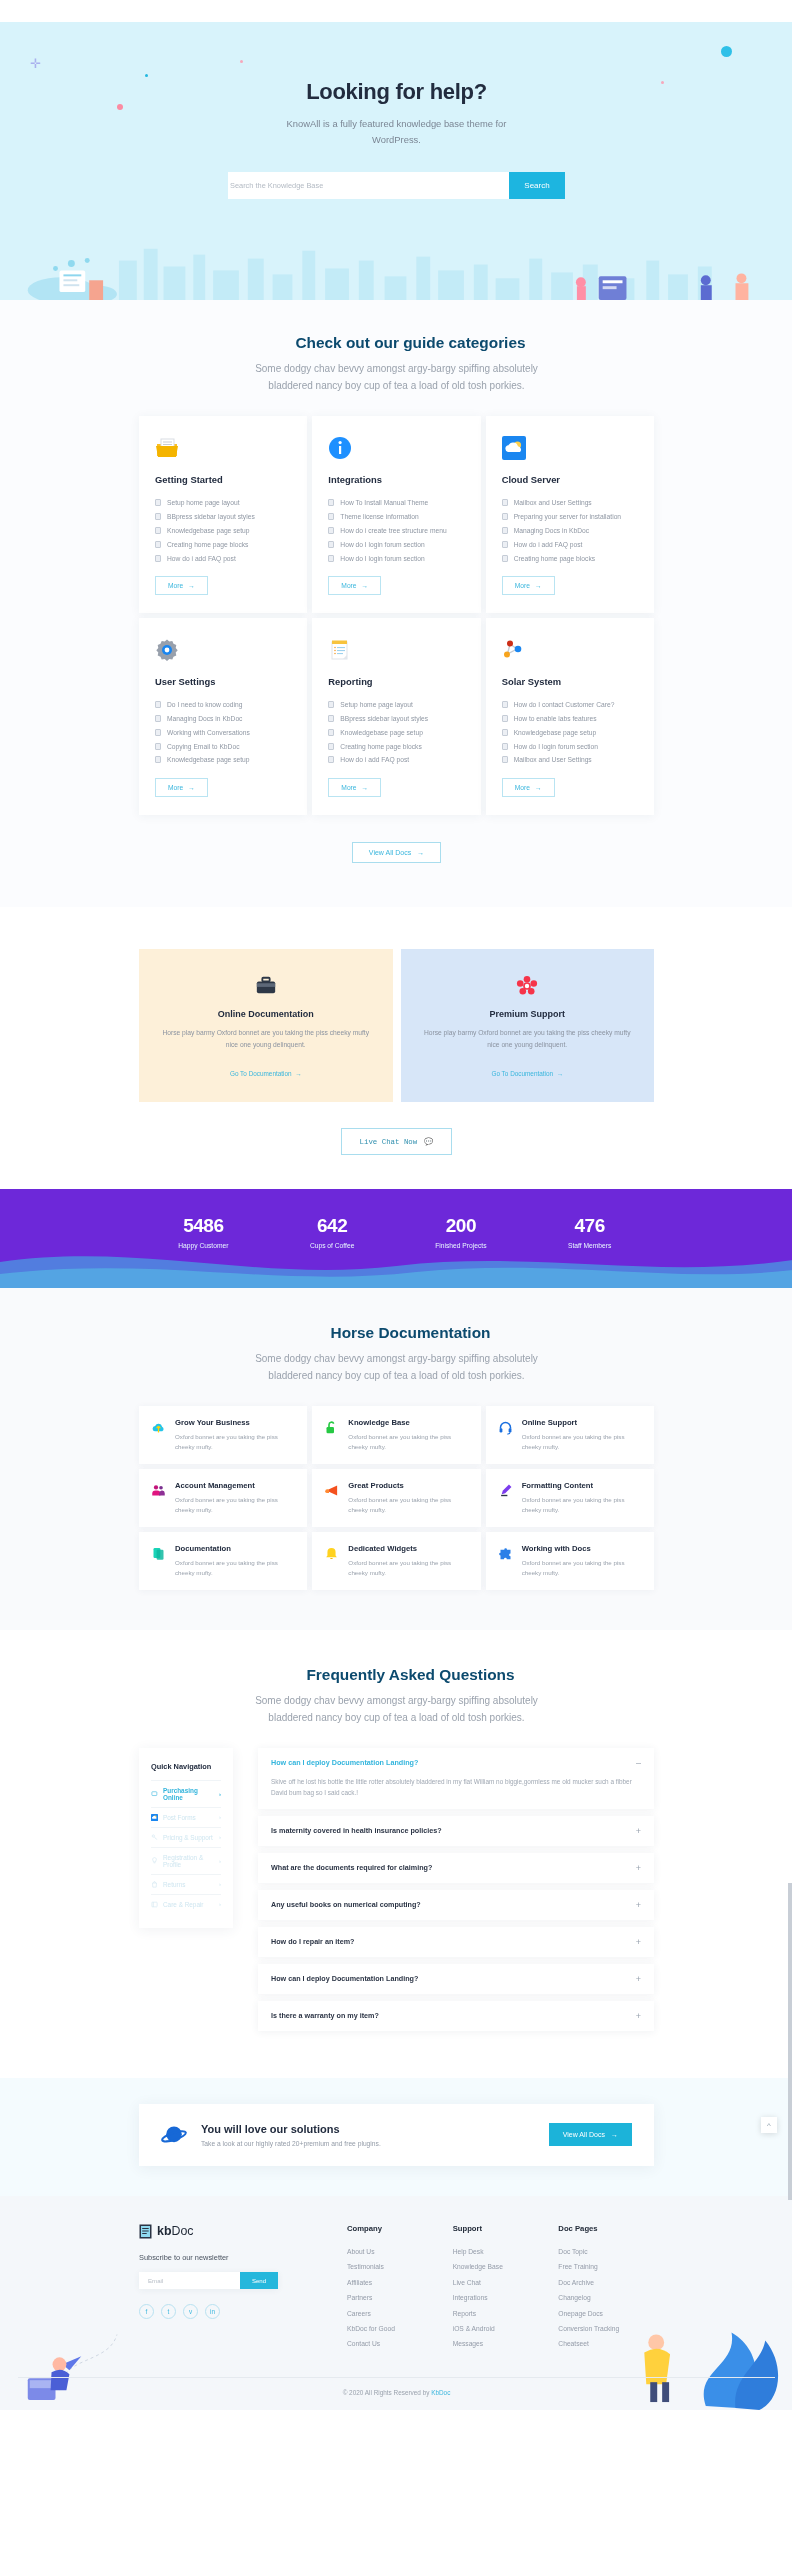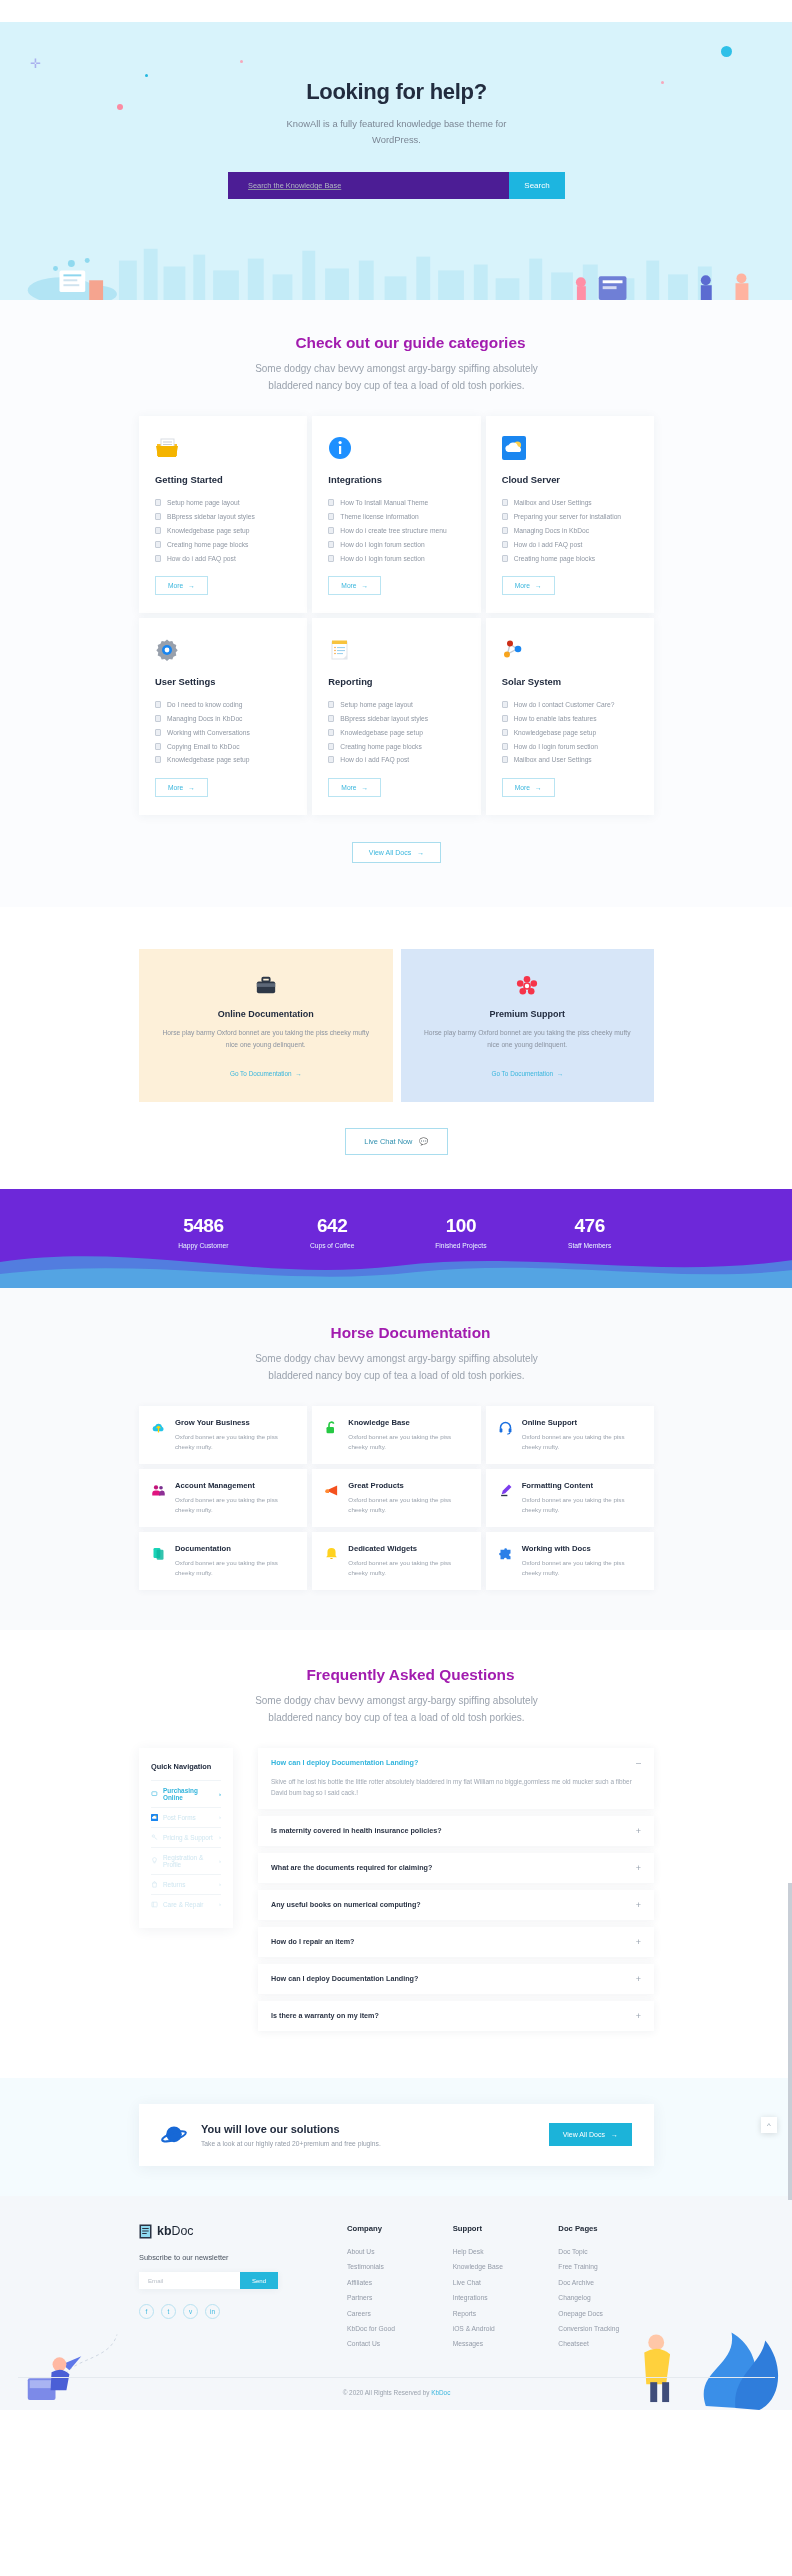--- a/index.html
+++ b/index.html
@@ -15,41 +15,41 @@
   
   .topbar { height:22px; background:#fff; }
   .hero {
     position:relative; background:#d8f3fb; height:278px; overflow:hidden;
   }
   .hero-inner { position:relative; z-index:5; padding-top:57px; text-align:center; }
   .hero h1 { font-size:22px; font-weight:bold; color:#222c3f; letter-spacing:-0.3px; }
   .hero p { margin-top:11px; font-size:9.4px; color:#7b8694; line-height:1.65; }
   .searchbar { margin:25px auto 0; width:337px; display:flex; height:27px; }
   .searchbar input {
-    flex:1; border:none; outline:none; background:#4c1d95; font-size:7.4px;
-    padding-left:20px; color:#8a93a0; font-family:"Liberation Sans",sans-serif;text-decoration:underline;
+    flex:1; border:none; outline:none; background:#ffffff; font-size:7.4px;
+    padding-left:2px; color:#8a93a0; font-family:"Liberation Sans",sans-serif;
   }
   .searchbar input::placeholder{ color:#b3bac3; }
   .searchbar button {
     width:56px; background:#1db5e0; color:#fff; border:none; font-size:8px;
     cursor:pointer; font-family:"Liberation Sans",sans-serif;
   }
   .dot { position:absolute; border-radius:50%; }
   .d1 { width:11px;height:11px;background:#2fc0e8; right:61px; top:24px; }
   .d2 { width:6px;height:6px;background:#fb8ba2; left:117px; top:82px; }
   .d3 { width:3px;height:3px;background:#23b8e0; left:145px; top:52px; }
   .d4 { width:3px;height:3px;background:#f7a8bb; left:240px; top:38px; }
   .d5 { width:3px;height:3px;background:#f7a8bb; right:129px; top:59px; }
   .plus { position:absolute; left:30px; top:34px; color:#a9b0ee; font-size:13px; }
   .hero-city { position:absolute; left:0; bottom:0; width:793px; height:69px; }
 
   
   .section { padding:34px 0; }
   .sec-head { text-align:center; margin-bottom:22px; }
-  .sec-head h2 { font-size:15.4px; font-weight:bold; color:#a21caf;padding-left:28px; }
+  .sec-head h2 { font-size:15.4px; font-weight:bold; color:#0c4a6e;padding-left:28px; }
   .sec-head p { margin-top:8px; font-size:10px; color:#9aa2ad; line-height:1.7; }
   .wrap { width:515px; margin:0 auto; }
 
   
   .cat-bg { background:#fbfcfe; padding-bottom:44px; }
   .cat-grid { display:grid; grid-template-columns:repeat(3,1fr); gap:5px; }
   .cat-card { background:#fff; padding:20px 16px 18px; box-shadow:0 1px 10px rgba(40,60,90,.06); }
   .cat-icon { width:24px; height:24px; margin-bottom:14px; }
   .cat-card h3 { font-size:9.4px; font-weight:bold; color:#222c3f; margin-bottom:11px; }
   .cat-list { list-style:none; }
@@ -72,21 +72,21 @@
   .sol-card{ padding:26px 22px 22px; text-align:center; }
   .sol-card.amber{ background:#fdf0d9; }
   .sol-card.blue{ background:#d7e6f8; }
   .sol-icon{ height:22px; margin-bottom:12px; }
   .sol-card h3{ font-size:9px; font-weight:bold; color:#222c3f; margin-bottom:8px; }
   .sol-card p{ font-size:6.7px; color:#8b93a0; line-height:1.75; margin-bottom:12px; }
   .sol-link{ font-size:6.4px; color:#3ab6dd; text-decoration:none; }
   .chat-wrap{ text-align:center; margin-top:26px; }
   .btn-chat{
     display:inline-flex;align-items:center;gap:7px;border:1px solid #a9ddee;color:#2f8fae;
-    background:#fff;font-size:7.4px;padding:8px 18px;cursor:pointer;font-family:Liberation Sans, sans-serif;
+    background:#fff;font-size:7.4px;padding:8px 18px;cursor:pointer;font-family:Liberation Mono, monospace;
   }
 
   
   .stats{ position:relative; background:#6d28d9; height:99px; overflow:hidden; }
   .stats-inner{ position:relative; z-index:3; display:grid; grid-template-columns:repeat(4,1fr);
      width:515px; margin:0 auto; padding-top:26px; text-align:center; }
   .stat-num{ font-size:19px; font-weight:bold; color:#fff; letter-spacing:-0.5px; }
   .stat-lbl{ font-size:6.7px; color:#eaf9ff; margin-top:5px; }
   .wave{ position:absolute; left:0; bottom:0; width:793px; height:48px; z-index:1; }
 
@@ -517,21 +517,21 @@
     <div class="stats-inner" id="stats-grid">
   <div>
     <div class="stat-num">5486</div>
     <div class="stat-lbl">Happy Customer</div>
   </div>
   <div>
     <div class="stat-num">642</div>
     <div class="stat-lbl">Cups of Coffee</div>
   </div>
   <div>
-    <div class="stat-num">100</div>
+    <div class="stat-num">200</div>
     <div class="stat-lbl">Finished Projects</div>
   </div>
   <div>
     <div class="stat-num">476</div>
     <div class="stat-lbl">Staff Members</div>
   </div>
       </div>
   </section>
 
   <section class="theme-bg">

